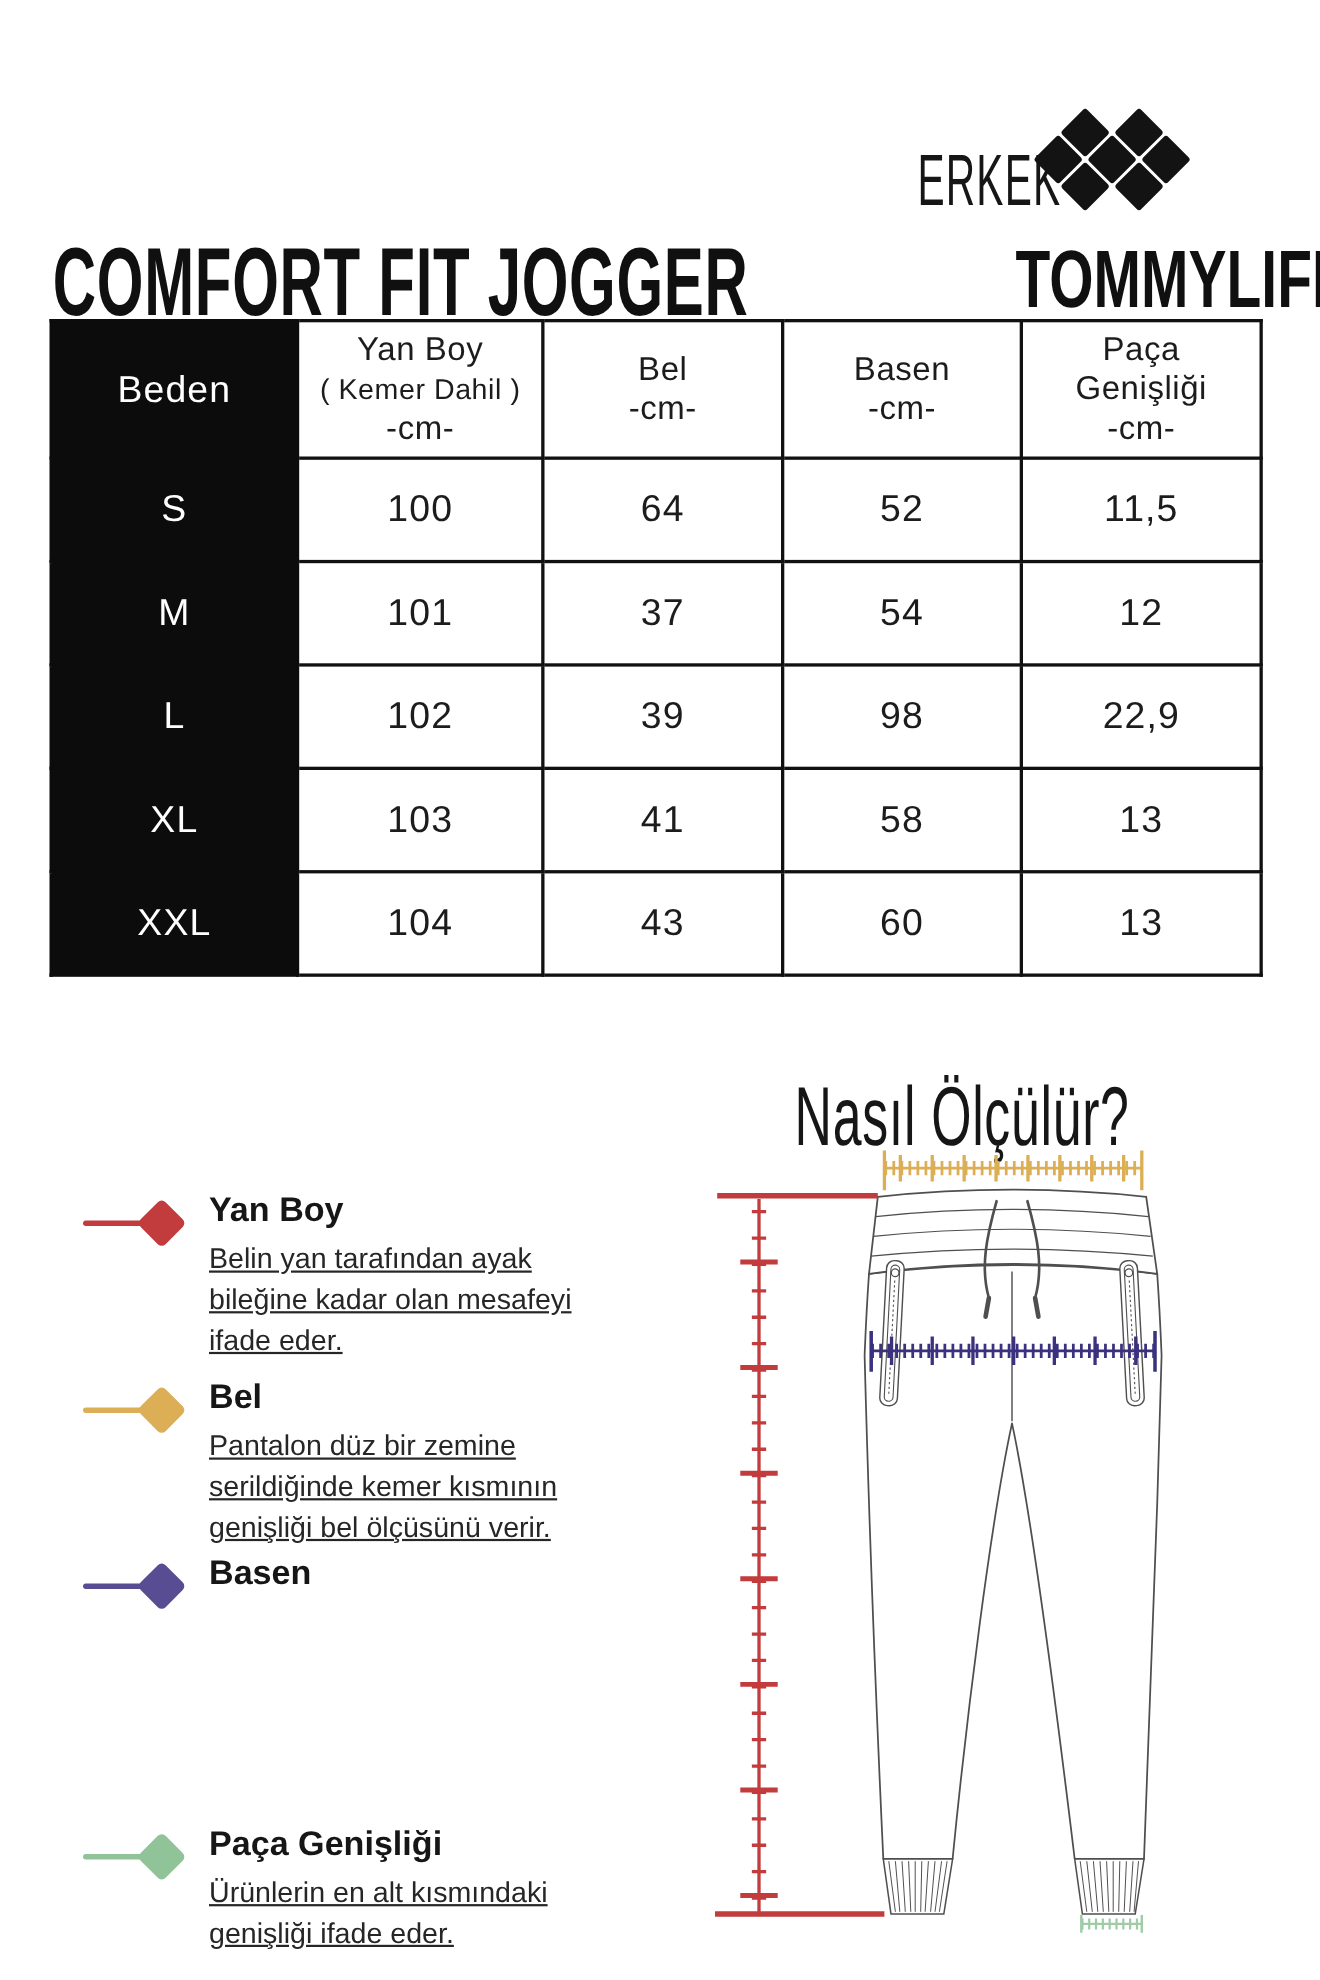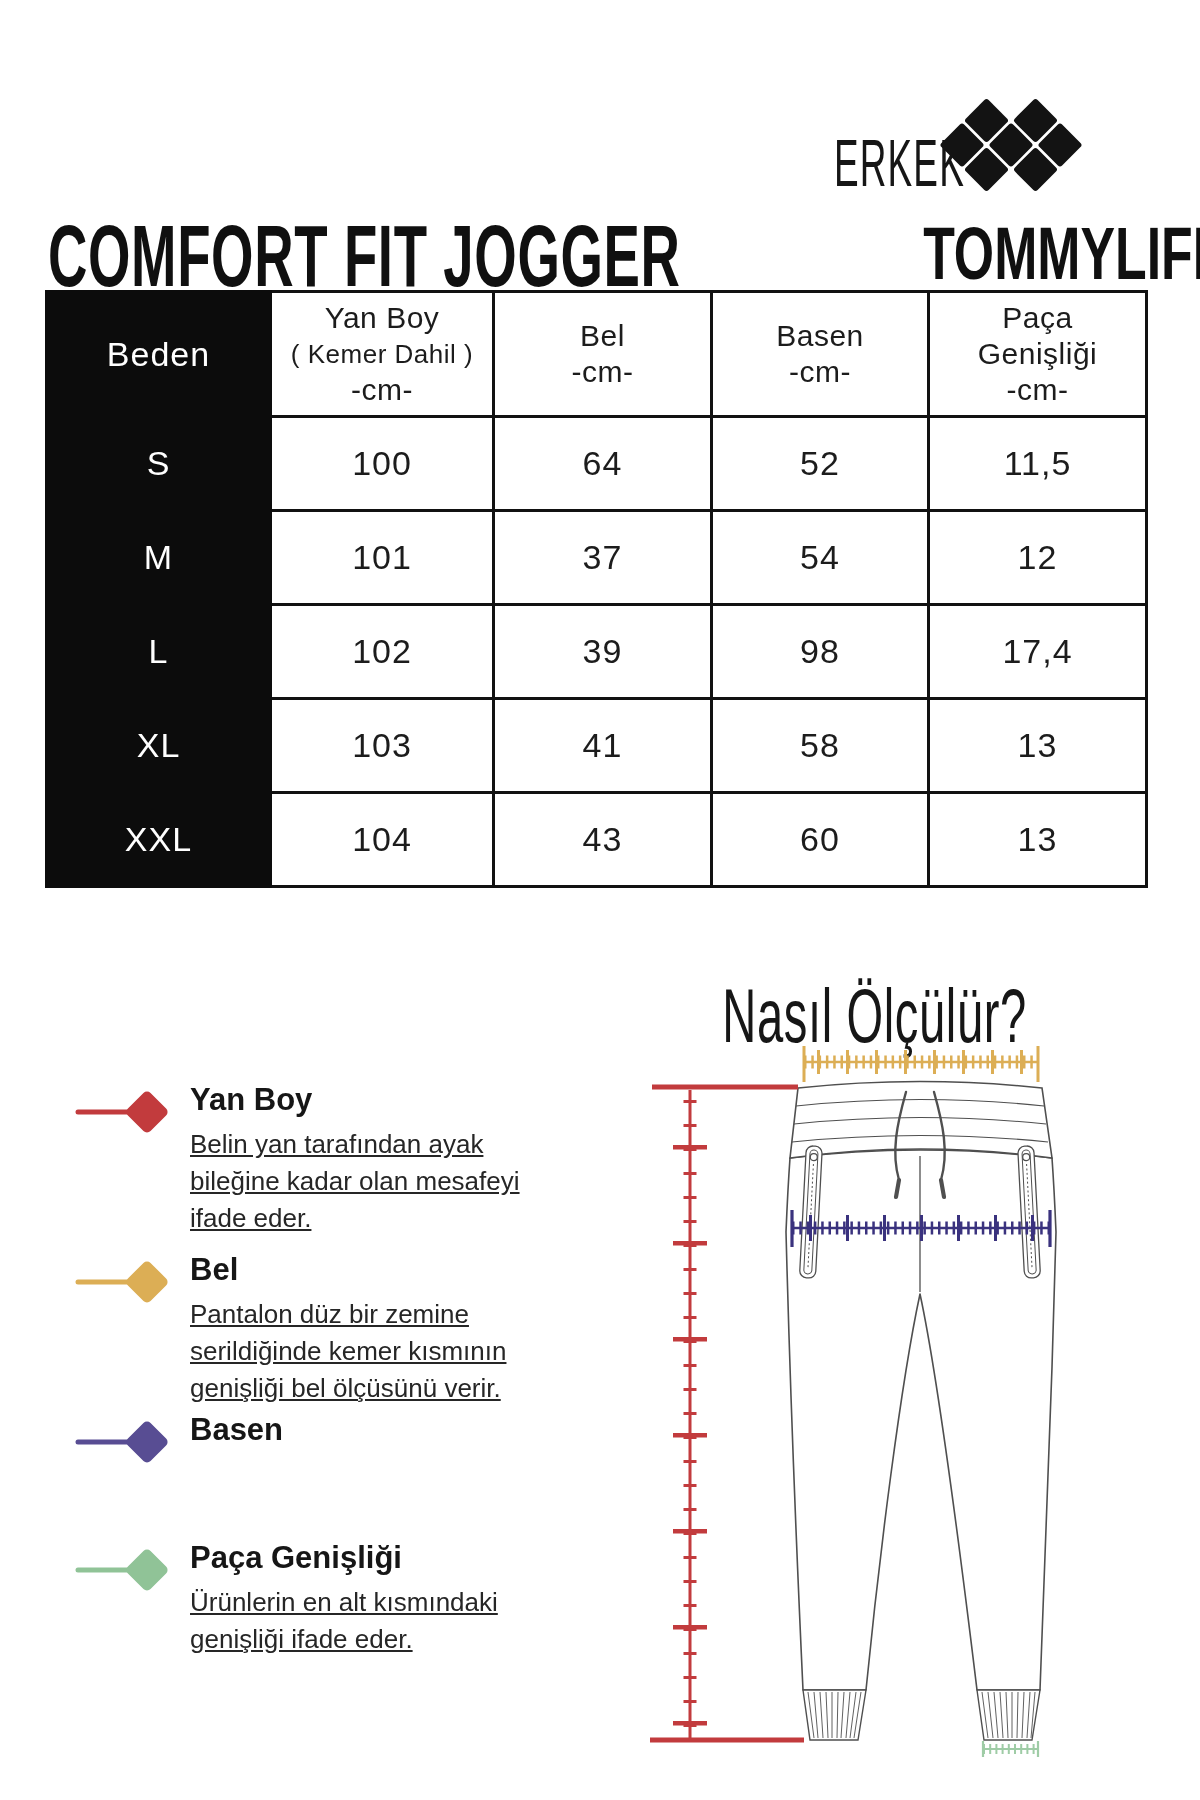--- a/index.html
+++ b/index.html
@@ -42,21 +42,21 @@
   #howto{position:absolute;left:0;top:972px;width:1120px;text-align:right;}
   #howto .cond{font-size:76px;font-weight:500;letter-spacing:1px;color:#161616;transform:scaleX(0.62);transform-origin:center top;}
 
   
   .legend-item{position:absolute;left:75px;width:470px;}
   .legend-icon{position:absolute;left:0;top:0;}
   .legend-text{margin-left:115px;}
   .legend-title{font-size:31px;font-weight:700;line-height:36px;color:#161616;}
   .legend-desc{margin-top:8px;font-size:26px;line-height:37px;color:#262626;width:372px;text-decoration:underline;}
   #legend-item-0{top:1082px;} #legend-item-1{top:1252px;}
-  #legend-item-2{top:1412px;} #legend-item-3{top:1540px;}
+  #legend-item-2{top:1412px;} #legend-item-3{top:1658px;}
 
   
   #diagram{position:absolute;left:600px;top:1020px;width:560px;height:780px;}
   .pants-line{stroke:var(--outline-gray);fill:none;}
   .pants-fill{stroke:var(--outline-gray);fill:#ffffff;}
   .st-red{stroke:var(--accent-red);}
   .st-yellow{stroke:var(--accent-yellow);}
   .st-navy{stroke:var(--ruler-navy);}
   .st-green{stroke:var(--ruler-green);}
 </style>
@@ -174,21 +174,21 @@
     <td>
           <div class="cell-value">102</div>
         </td>
     <td>
           <div class="cell-value">39</div>
         </td>
     <td>
           <div class="cell-value">98</div>
         </td>
     <td>
-          <div class="cell-value">17,4</div>
+          <div class="cell-value">22,9</div>
         </td>
   </tr>
   <tr class="body-row">
     <td class="dark">
           <div class="size-label">XL</div>
         </td>
     <td>
           <div class="cell-value">103</div>
         </td>
     <td>

